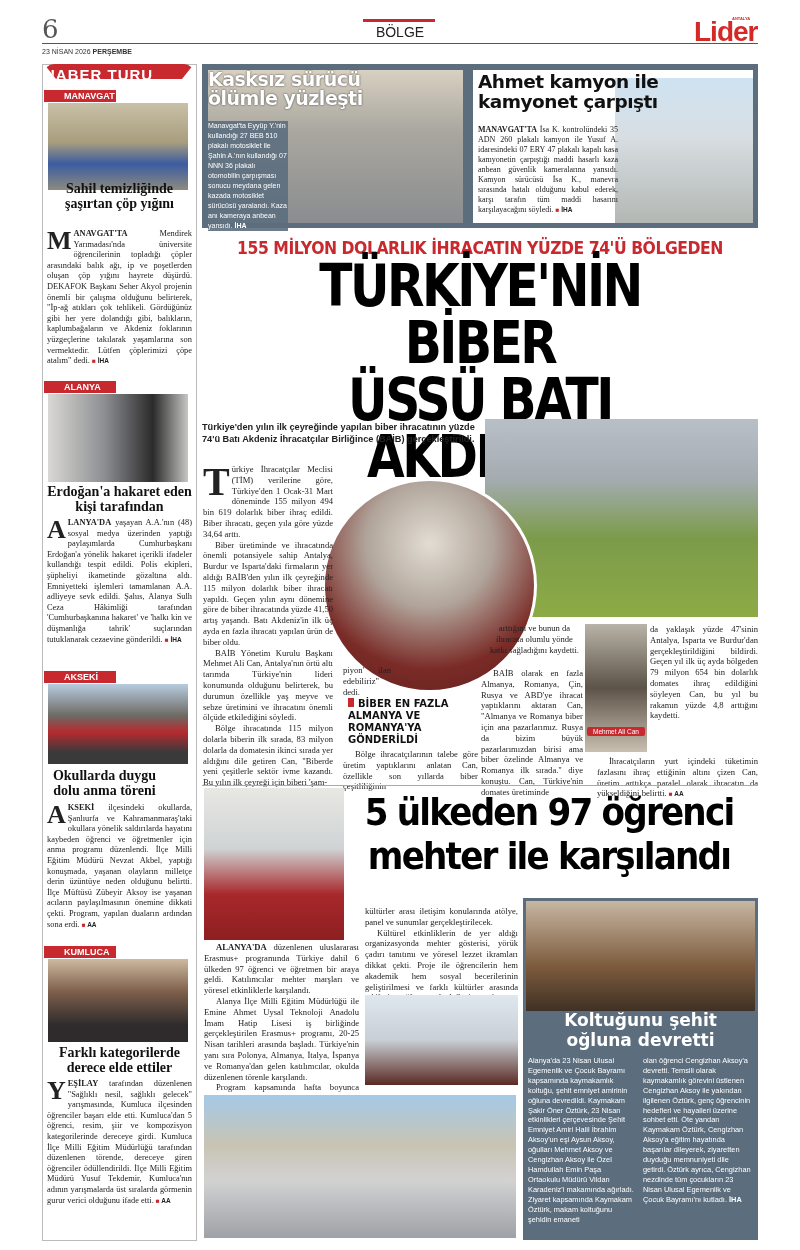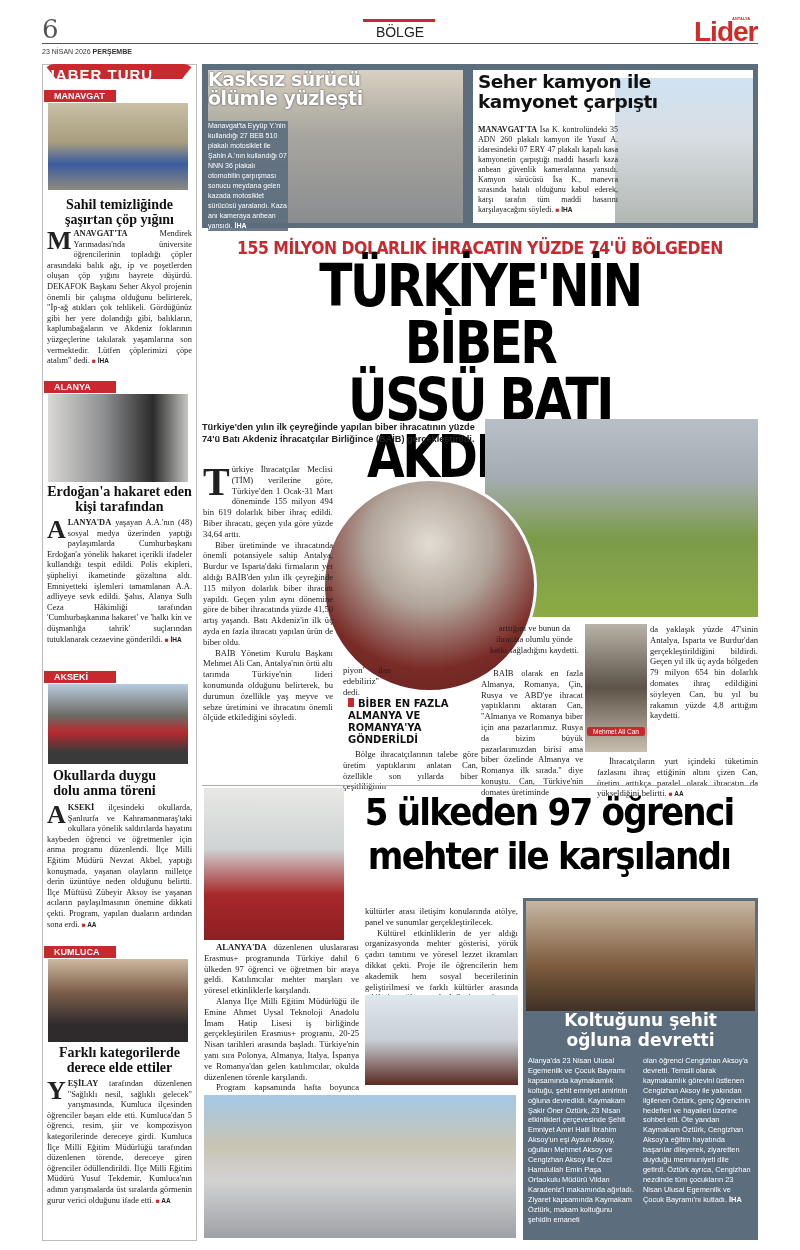--- a/index.html
+++ b/index.html
@@ -8,21 +8,21 @@
 .masthead-num{left:42px;top:14px;font-size:26px;font-family:"DejaVu Serif",serif;font-weight:300;color:#555}
 .section-bar{left:363px;top:19px;width:72px;height:3px;background:#c8292f}
 .section-name{left:360px;top:24px;width:80px;text-align:center;font-family:"Liberation Sans",sans-serif;font-size:14px;color:#222}
 .logo{left:694px;top:16px;font-family:"Liberation Sans",sans-serif;font-weight:bold;font-size:28px;color:#d42a27;letter-spacing:-1px}
 .logo-small{left:732px;top:16px;font-family:"Liberation Sans",sans-serif;font-weight:bold;font-size:4px;color:#d42a27}
 .rule{left:42px;top:43px;width:716px;height:1px;background:#555}
 .date{left:42px;top:48px;font-family:"Liberation Sans",sans-serif;font-size:7px;color:#333}
 .date b{font-weight:bold}
 .left-col{left:42px;top:64px;width:155px;height:1177px;border:1px solid #bbb}
 .haber-turu{left:44px;top:64px;width:150px;height:15px;background:#c8292f;border-radius:10px 10px 0 0;color:#fff;font-family:"Liberation Sans",sans-serif;font-weight:bold;font-size:15px;line-height:22px;letter-spacing:1px;clip-path:polygon(0 0,100% 0,92% 100%,8% 100%)}
-.region{font-family:"Liberation Sans",sans-serif;font-weight:bold;color:#fff;background:#c8292f;font-size:9px;padding:1px 10px;width:72px}
+.region{font-family:"Liberation Sans",sans-serif;font-weight:bold;color:#fff;background:#c8292f;font-size:9px;padding:1px 20px;width:72px}
 .photo{background:#888;overflow:hidden}
 .lhead{font-family:"Liberation Serif",serif;font-weight:bold;font-size:14px;text-align:center;line-height:15px;color:#111}
 .lbody{font-size:8.4px;line-height:10.6px;text-align:justify;color:#222}
 .drop{float:left;font-size:26px;line-height:22px;font-weight:bold;margin-right:2px;margin-top:1px}
 .src{font-family:"Liberation Sans",sans-serif;font-size:6.5px;font-weight:bold}
 .src::before{content:"■ ";color:#c8292f}
 .topbox{left:202px;top:64px;width:556px;height:164px;background:#5c6e7e}
 .story1-photo{left:208px;top:70px;width:255px;height:153px;background:linear-gradient(180deg,#d8d0c2 0%,#a9a79f 40%,#8a8c8f 100%)}
 .story1-title{left:208px;top:70px;font-family:"DejaVu Sans",sans-serif;font-weight:bold;font-size:19px;line-height:19px;color:#fff;text-shadow:0 0 2px #333;letter-spacing:-0.5px}
 .story1-body{left:208px;top:121px;width:80px;font-family:"Liberation Sans",sans-serif;font-size:7px;line-height:10px;color:#fff;background:rgba(92,110,126,.9)}
@@ -60,21 +60,21 @@
 <div class="abs logo">Lider</div>
 <div class="abs logo-small">ANTALYA</div>
 <div class="abs rule"></div>
 <div class="abs date"><span>23 NİSAN 2026</span> <b>PERŞEMBE</b></div>
 
 <div class="abs left-col"></div>
 <div class="abs haber-turu">HABER TURU</div>
 
 <div class="abs region" style="left:44px;top:90px">MANAVGAT</div>
 <div class="abs photo" style="left:48px;top:103px;width:140px;height:87px;background:linear-gradient(180deg,#c8c0a8 0%,#a99d7d 45%,#3b5ca0 70%,#8d8b7f 100%)"></div>
-<div class="abs lhead" style="left:44px;top:197px;width:151px">Sahil temizliğinde şaşırtan çöp yığını</div>
+<div class="abs lhead" style="left:44px;top:181px;width:151px">Sahil temizliğinde şaşırtan çöp yığını</div>
 <div class="abs lbody" style="left:47px;top:229px;width:145px"><span class="drop">M</span><b>ANAVGAT'TA</b> <span>Mendirek Yarımadası'nda üniversite öğrencilerinin topladığı çöpler arasındaki balık ağı, ip ve poşetlerden oluşan çöp yığını hayrete düşürdü. DEKAFOK Başkanı Seher Akyol projenin önemli bir çalışma olduğunu belirterek, "İp-ağ atıkları çok tehlikeli. Gördüğünüz gibi her yere dolandığı gibi, balıkların, kaplumbağaların ve Akdeniz foklarının yüzgeçlerine takılarak yaşamlarına son vermektedir. Lütfen çöplerimizi çöpe atalım" dedi.</span> <span class="src">İHA</span></div>
 
 <div class="abs region" style="left:44px;top:381px">ALANYA</div>
 <div class="abs photo" style="left:48px;top:394px;width:140px;height:88px;background:linear-gradient(90deg,#d9d8d4 0%,#8e8f92 40%,#2b2b2b 75%,#c6c6c4 100%)"></div>
 <div class="abs lhead" style="left:44px;top:484px;width:151px">Erdoğan'a hakaret eden kişi tarafından</div>
 <div class="abs lbody" style="left:47px;top:518px;width:145px"><span class="drop">A</span><b>LANYA'DA</b> <span>yaşayan A.A.'nın (48) sosyal medya üzerinden yaptığı paylaşımlarda Cumhurbaşkanı Erdoğan'a yönelik hakaret içerikli ifadeler kullandığı tespit edildi. Polis ekipleri, şüpheliyi ikametinde gözaltına aldı. Emniyetteki işlemleri tamamlanan A.A. adliyeye sevk edildi. Şahıs, Alanya Sulh Ceza Hâkimliği tarafından 'Cumhurbaşkanına hakaret' ve 'halkı kin ve düşmanlığa tahrik' suçlarından tutuklanarak cezaevine gönderildi.</span> <span class="src">İHA</span></div>
 
 <div class="abs region" style="left:44px;top:671px">AKSEKİ</div>
 <div class="abs photo" style="left:48px;top:684px;width:140px;height:80px;background:linear-gradient(180deg,#b7ccdf 0%,#6d6963 40%,#b72a2f 60%,#3b3a3b 85%)"></div>
 <div class="abs lhead" style="left:44px;top:768px;width:121px">Okullarda duygu dolu anma töreni</div>
@@ -89,38 +89,39 @@
 <div class="abs story1-photo"></div>
 <div class="abs story1-title">
     <div>Kasksız sürücü</div>
     <div>ölümle yüzleşti</div>
   </div>
 <div class="abs story1-body"><span>Manavgat'ta Eyyüp Y.'nin kullandığı 27 BEB 510 plakalı motosiklet ile Şahin A.'nın kullandığı 07 NNN 36 plakalı otomobilin çarpışması sonucu meydana gelen kazada motosiklet sürücüsü yaralandı. Kaza anı kameraya anbean yansıdı.</span> <b>İHA</b></div>
 
 <div class="abs story2"></div>
 <div class="abs story2-photo"></div>
 <div class="abs story2-title">
-    <div>Seher kamyon ile</div>
+    <div>Ahmet kamyon ile</div>
     <div>kamyonet çarpıştı</div>
   </div>
 <div class="abs story2-body"><b>MANAVGAT'TA</b> <span>İsa K. kontrolündeki 35 ADN 260 plakalı kamyon ile Yusuf A. idaresindeki 07 ERY 47 plakalı kapalı kasa kamyonetin çarpıştığı maddi hasarlı kaza anbean güvenlik kameralarına yansıdı. Kamyon sürücüsü İsa K., manevra sırasında hatalı olduğunu kabul ederek, karşı tarafın tüm maddi hasarını karşılayacağını söyledi.</span> <span class="src">İHA</span></div>
 
 <div class="abs kicker">155 MİLYON DOLARLIK İHRACATIN YÜZDE 74'Ü BÖLGEDEN</div>
 <div class="abs mainhead">
     <div>TÜRKİYE'NİN BİBER</div>
     <div>ÜSSÜ BATI AKDENİZ</div>
   </div>
 <div class="abs deck">Türkiye'den yılın ilk çeyreğinde yapılan biber ihracatının yüzde 74'ü Batı Akdeniz İhracatçılar Birliğince (BAİB) gerçekleştirildi.</div>
 <div class="abs main-photo"></div>
 <div class="abs circle-photo"></div>
 
 <div class="abs col-main" style="left:203px;top:464px;width:130px">
   <span class="drop" style="font-size:40px;line-height:34px">T</span><span>ürkiye İhracatçılar Meclisi (TİM) verilerine göre, Türkiye'den 1 Ocak-31 Mart döneminde 155 milyon 494 bin 619 dolarlık biber ihraç edildi. Biber ihracatı, geçen yıla göre yüzde 34,64 arttı.</span>
   <p class="indent">Biber üretiminde ve ihracatında önemli potansiyele sahip Antalya, Burdur ve Isparta'daki firmaların yer aldığı BAİB'den yılın ilk çeyreğinde 115 milyon dolarlık biber ihracatı yapıldı. Geçen yılın aynı dönemine göre de biber ihracatında yüzde 41,50 artış yaşandı. Batı Akdeniz'in ilk üç ayda en fazla ihracatı yapılan ürün de biber oldu.</p>
   <p class="indent">BAİB Yönetim Kurulu Başkanı Mehmet Ali Can, Antalya'nın örtü altı tarımda Türkiye'nin lideri konumunda olduğunu belirterek, bu durumun özellikle yaş meyve ve sebze üretimini ve ihracatını önemli ölçüde etkilediğini söyledi.</p>
+  <p class="indent">Bölge ihracatında 115 milyon dolarla biberin ilk sırada, 83 milyon dolarla da domatesin ikinci sırada yer aldığını dile getiren Can, "Biberde yeni çeşitlerle sektör ivme kazandı. Bu yılın ilk çeyreği için biberi 'şam-</p>
 </div>
 <div class="abs col-main" style="left:343px;top:665px;width:48px">piyon' ilan edebiliriz" dedi.</div>
 <div class="abs subhead">BİBER EN FAZLA ALMANYA VE ROMANYA'YA GÖNDERİLDİ</div>
 <div class="abs col-main indent" style="left:343px;top:749px;width:135px">Bölge ihracatçılarının talebe göre üretim yaptıklarını anlatan Can, özellikle son yıllarda biber çeşitliliğinin</div>
 <div class="abs col-main" style="left:487px;top:623px;width:95px;text-align:center">arttığını ve bunun da ihracata olumlu yönde katkı sağladığını kaydetti.</div>
 <div class="abs col-main indent" style="left:481px;top:668px;width:102px">BAİB olarak en fazla Almanya, Romanya, Çin, Rusya ve ABD'ye ihracat yaptıklarını aktaran Can, "Almanya ve Romanya biber için ana pazarlarımız. Rusya da bizim büyük pazarlarımızdan birisi ama biber özelinde Almanya ve Romanya ilk sırada." diye konuştu. Can, Türkiye'nin domates üretiminde</div>
 <div class="abs mac-photo"></div>
 <div class="abs mac-caption">Mehmet Ali Can</div>
 <div class="abs col-main" style="left:650px;top:624px;width:108px">
   <p>da yaklaşık yüzde 47'sinin Antalya, Isparta ve Burdur'dan gerçekleştirildiğini bildirdi. Geçen yıl ilk üç ayda bölgeden 79 milyon 654 bin dolarlık domates ihraç edildiğini söyleyen Can, bu yıl bu rakamın yüzde 4,8 arttığını kaydetti.</p>

